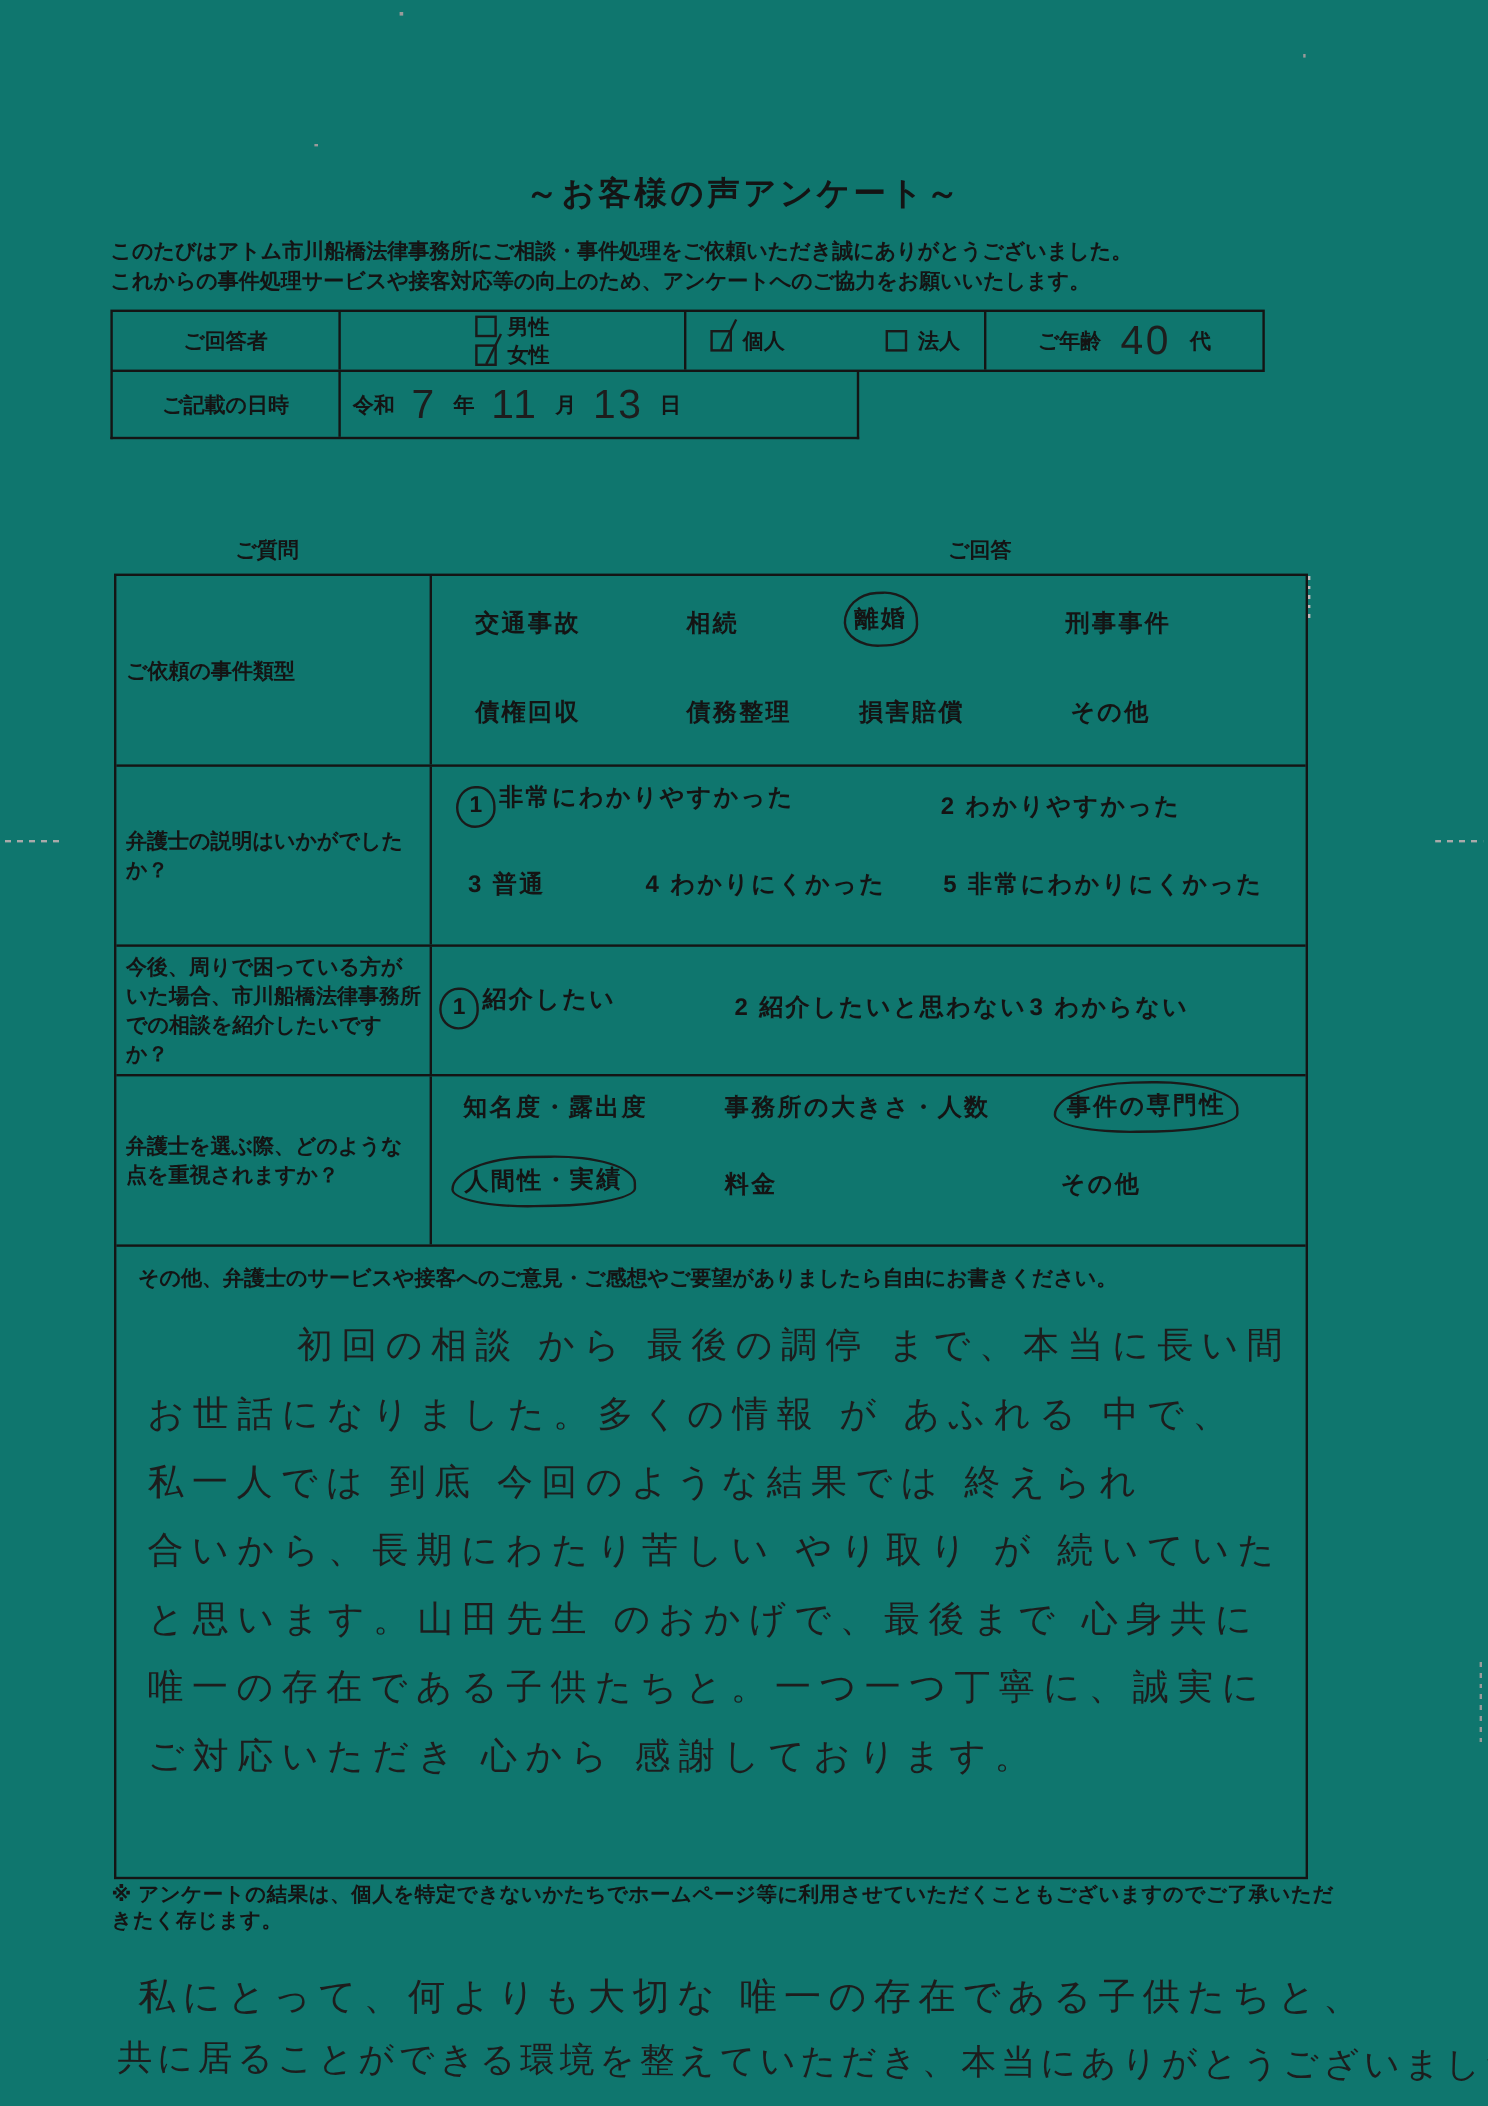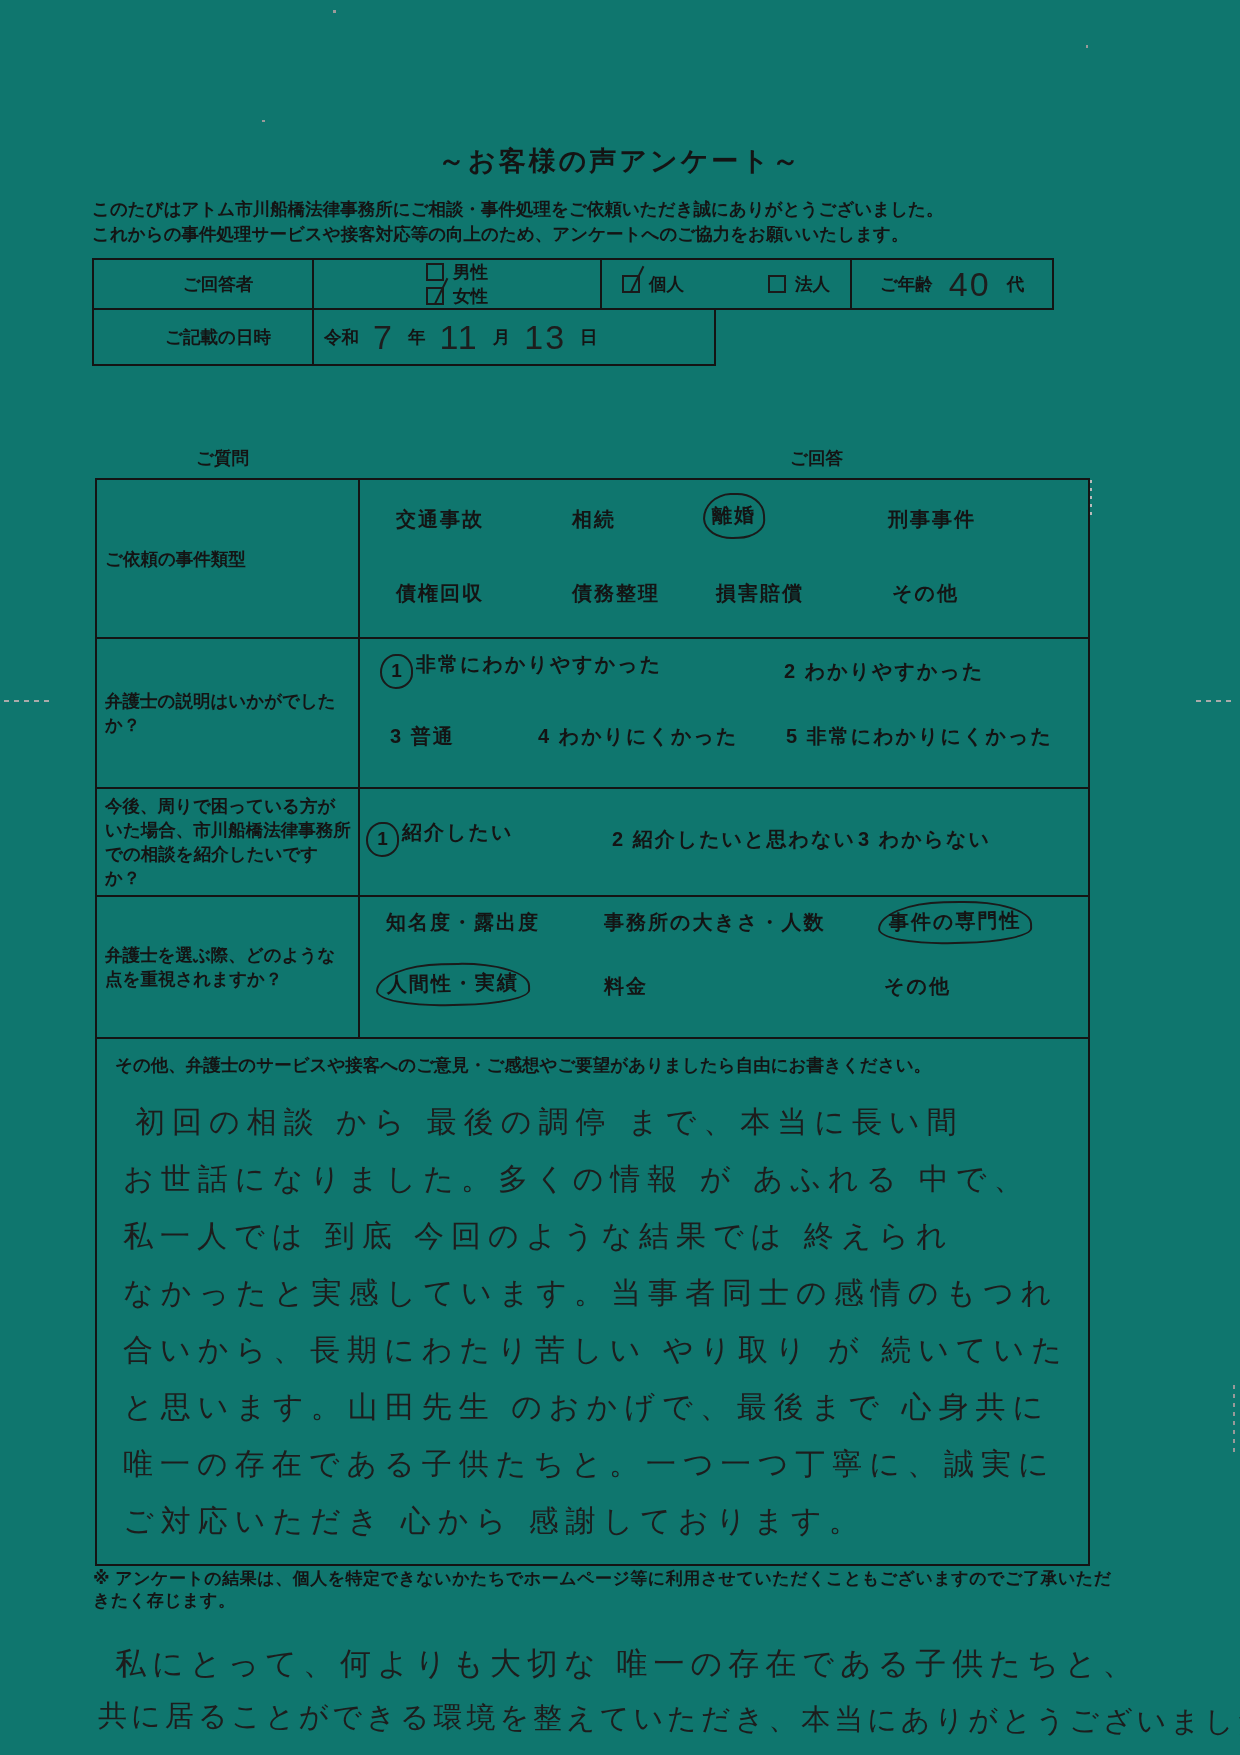--- a/index.html
+++ b/index.html
@@ -9,21 +9,21 @@
     margin:0 auto; overflow:hidden;
   }
   .title {
     position:absolute; top:143px; left:0; width:100%; text-align:center;
     font-size:27px; font-weight:700; letter-spacing:3px;
   }
   .intro { position:absolute; top:197px; left:92px; font-size:17.5px; font-weight:600; line-height:25px; }
 
   
   .info-table { position:absolute; top:258px; left:92px; }
-  .ir { display:flex;padding-left:30px; }
+  .ir { display:flex; }
   .ir1 { border:2.5px solid #141414; width:962px; height:52px; box-sizing:border-box; }
   .ir2 { border:2.5px solid #141414; border-top:none; width:624px; height:56px; box-sizing:border-box; margin-top:0; }
   .cell { box-sizing:border-box; display:flex; align-items:center; font-size:17.5px; font-weight:600; }
   .bdr { border-right:2.5px solid #141414; }
   .label-cell { width:190px; justify-content:center; }
   .gender-cell { width:288px; justify-content:space-between; padding:0 24px;flex-direction:column; }
   .type-cell { width:250px; justify-content:space-between; padding:0 20px; }
   .age-cell { flex:1; justify-content:center; gap:16px; }
   .date-cell { flex:1; padding-left:10px; gap:14px; }
   .cb {
@@ -64,21 +64,21 @@
     display:inline-block; border:2px solid #1a1a1a; padding:7px 7px 8px 7px;
     border-radius:50% 50% 48% 52% / 60% 55% 42% 50%; transform:rotate(-2deg);
   }
   .oval-wide { padding:5px 9px 7px 9px; border-radius:48% 52% 50% 50% / 70% 62% 38% 42%; transform:rotate(-1deg); }
 
   
   .comment-cell { width:100%; box-sizing:border-box; padding:8px 12px 0 12px; height:525px;border-radius:27px; }
   .prompt { font-size:17.5px; font-weight:600; line-height:36px; padding-left:6px; }
   .hw-lines { margin-top:10px; }
   .hw-line { font-size:30px; letter-spacing:7px; line-height:57px; white-space:nowrap; font-weight:400; color:#1d1d1d; padding-left:14px; }
-  .hw-line:first-child { padding-left:26px; }
+  .hw-line:first-child { padding-left:26px;text-align:right; }
 
   
   .footnote { position:absolute; top:1568px; left:93px; width:1110px; font-size:17px; font-weight:600; line-height:22px; letter-spacing:0.5px; }
   .postscript { position:absolute; top:1638px; left:0; width:1240px; }
   .ps-line1 { padding-left:115px; font-size:31px; letter-spacing:6px; line-height:52px; white-space:nowrap; font-weight:400; color:#1d1d1d; }
   .ps-line2 { padding-left:98px; font-size:29px; letter-spacing:4px; line-height:56px; white-space:nowrap; font-weight:400; color:#1d1d1d; transform:rotate(0.3deg); }
 
   
   .artifact { position:absolute; background:#9a9a9a; }
 </style>
@@ -194,21 +194,20 @@
       </div>
     </div>
 
     <div class="q-row">
       <div class="comment-cell">
         <div class="prompt">その他、弁護士のサービスや接客へのご意見・ご感想やご要望がありましたら自由にお書きください。</div>
         <div class="hw-lines">
           <div class="hw-line">初回の相談 から 最後の調停 まで、本当に長い間</div>
           <div class="hw-line">お世話になりました。多くの情報 が あふれる 中で、</div>
           <div class="hw-line">私一人では 到底 今回のような結果では 終えられ</div>
-          <div class="hw-line">なかったと実感しています。当事者同士の感情のもつれ</div>
           <div class="hw-line">合いから、長期にわたり苦しい やり取り が 続いていた</div>
           <div class="hw-line">と思います。山田先生 のおかげで、最後まで 心身共に</div>
           <div class="hw-line">唯一の存在である子供たちと。一つ一つ丁寧に、誠実に</div>
           <div class="hw-line">ご対応いただき 心から 感謝しております。</div>
         </div>
       </div>
     </div>
   </div>
 
   <div class="footnote">

